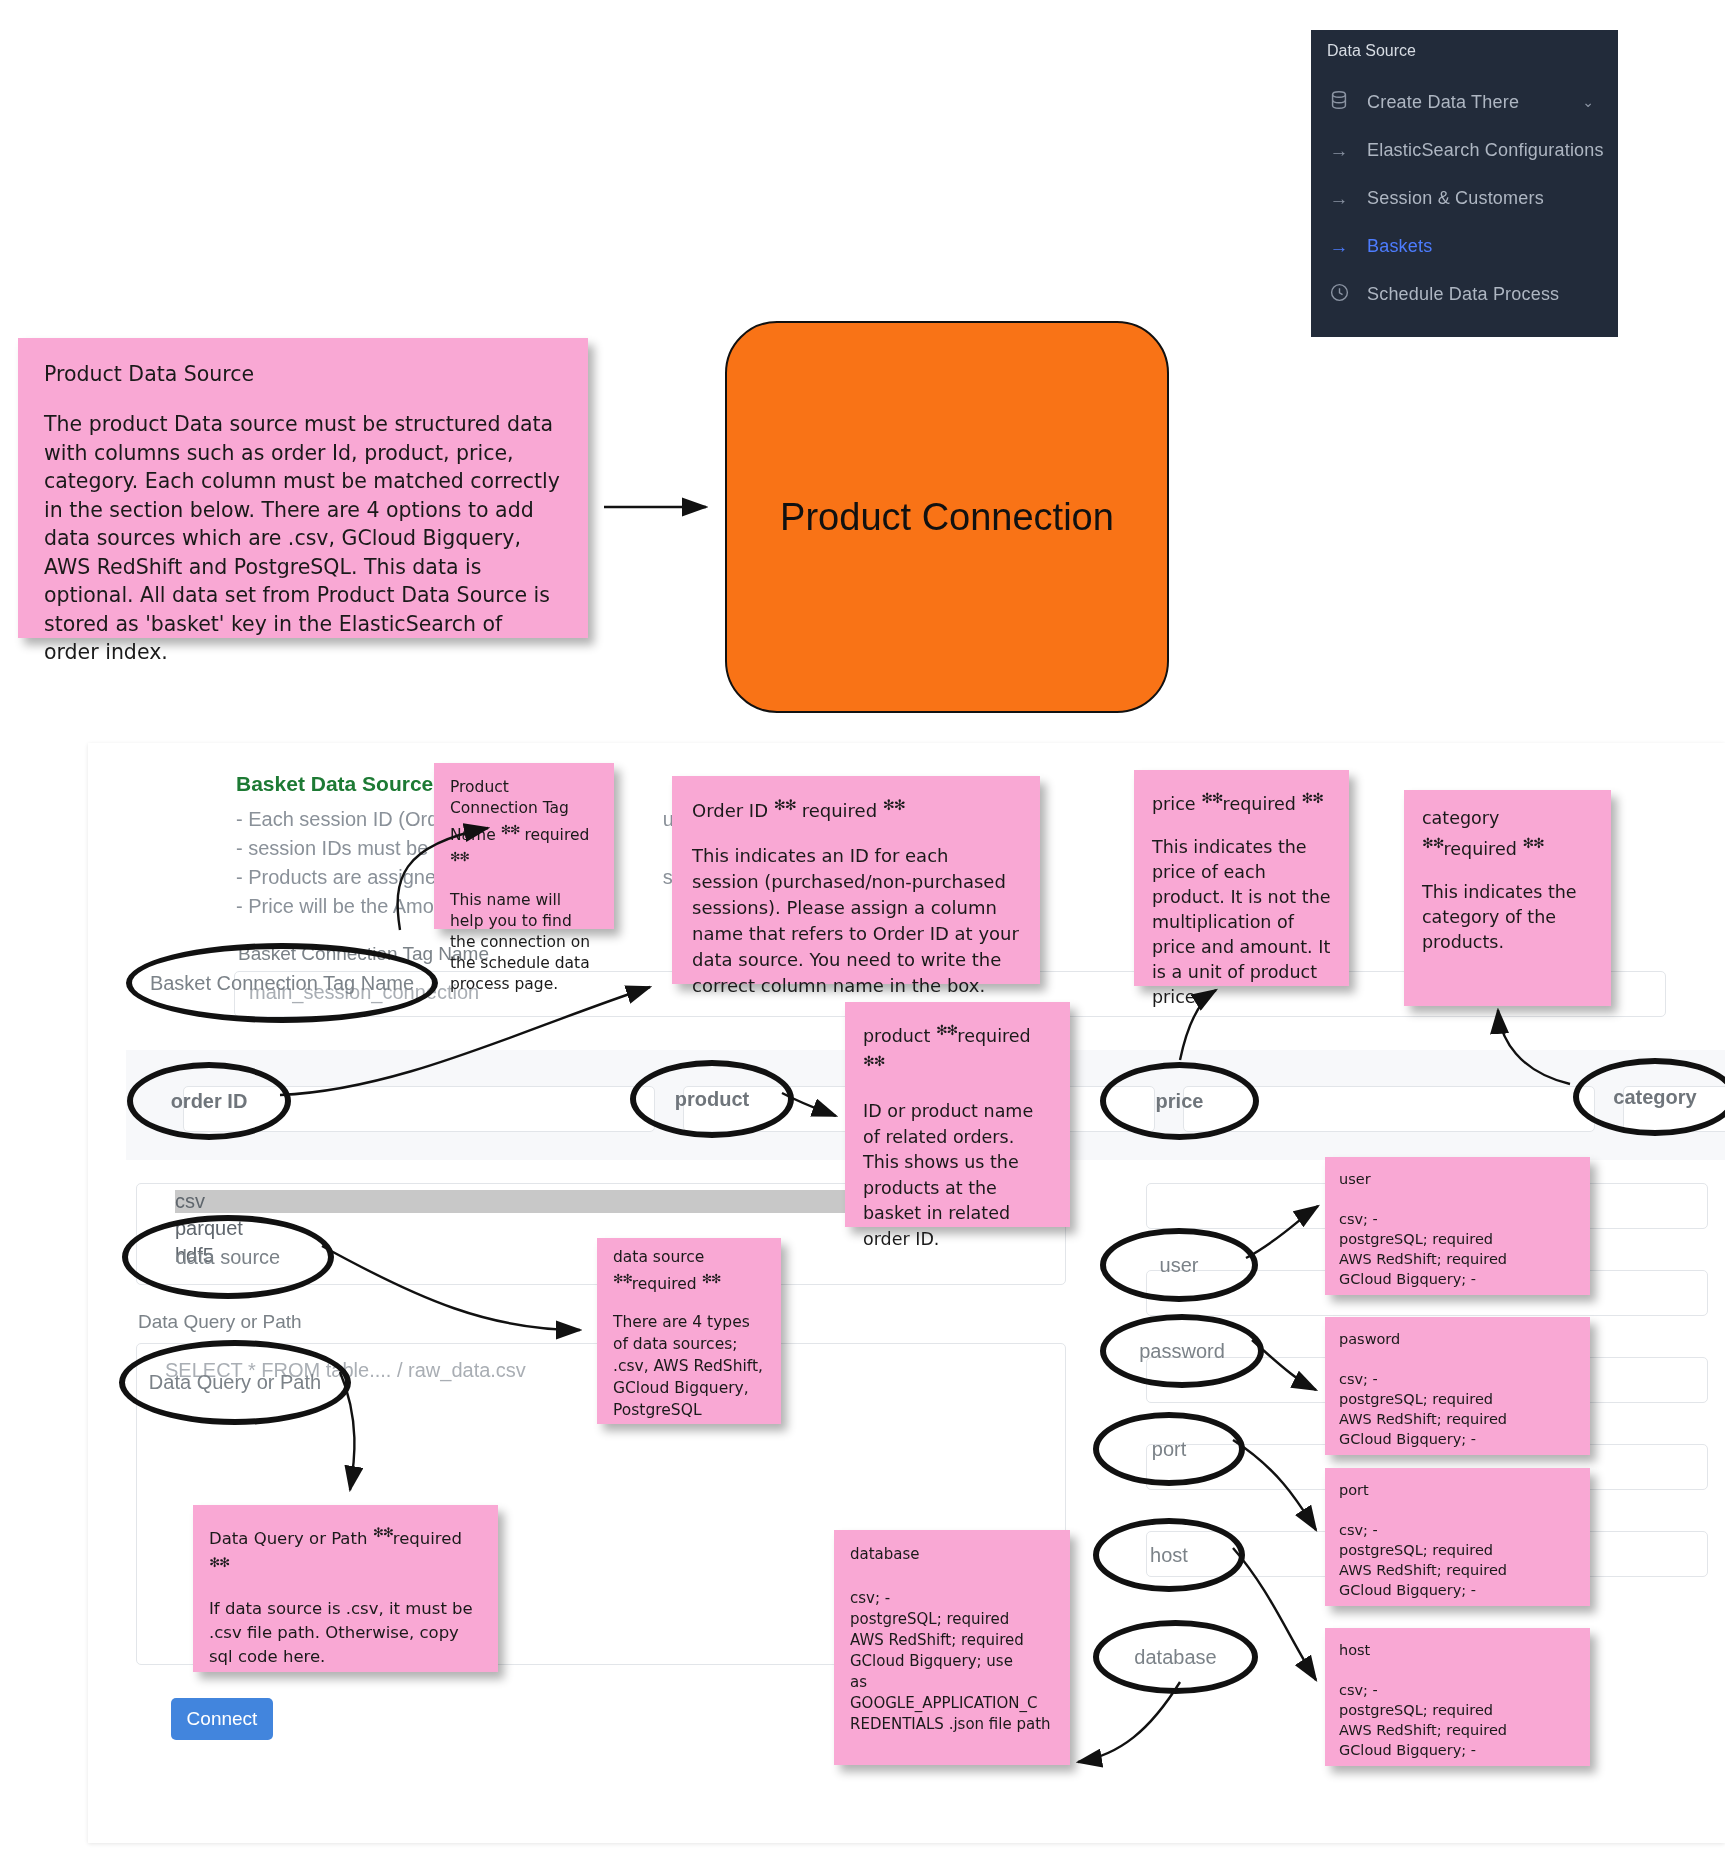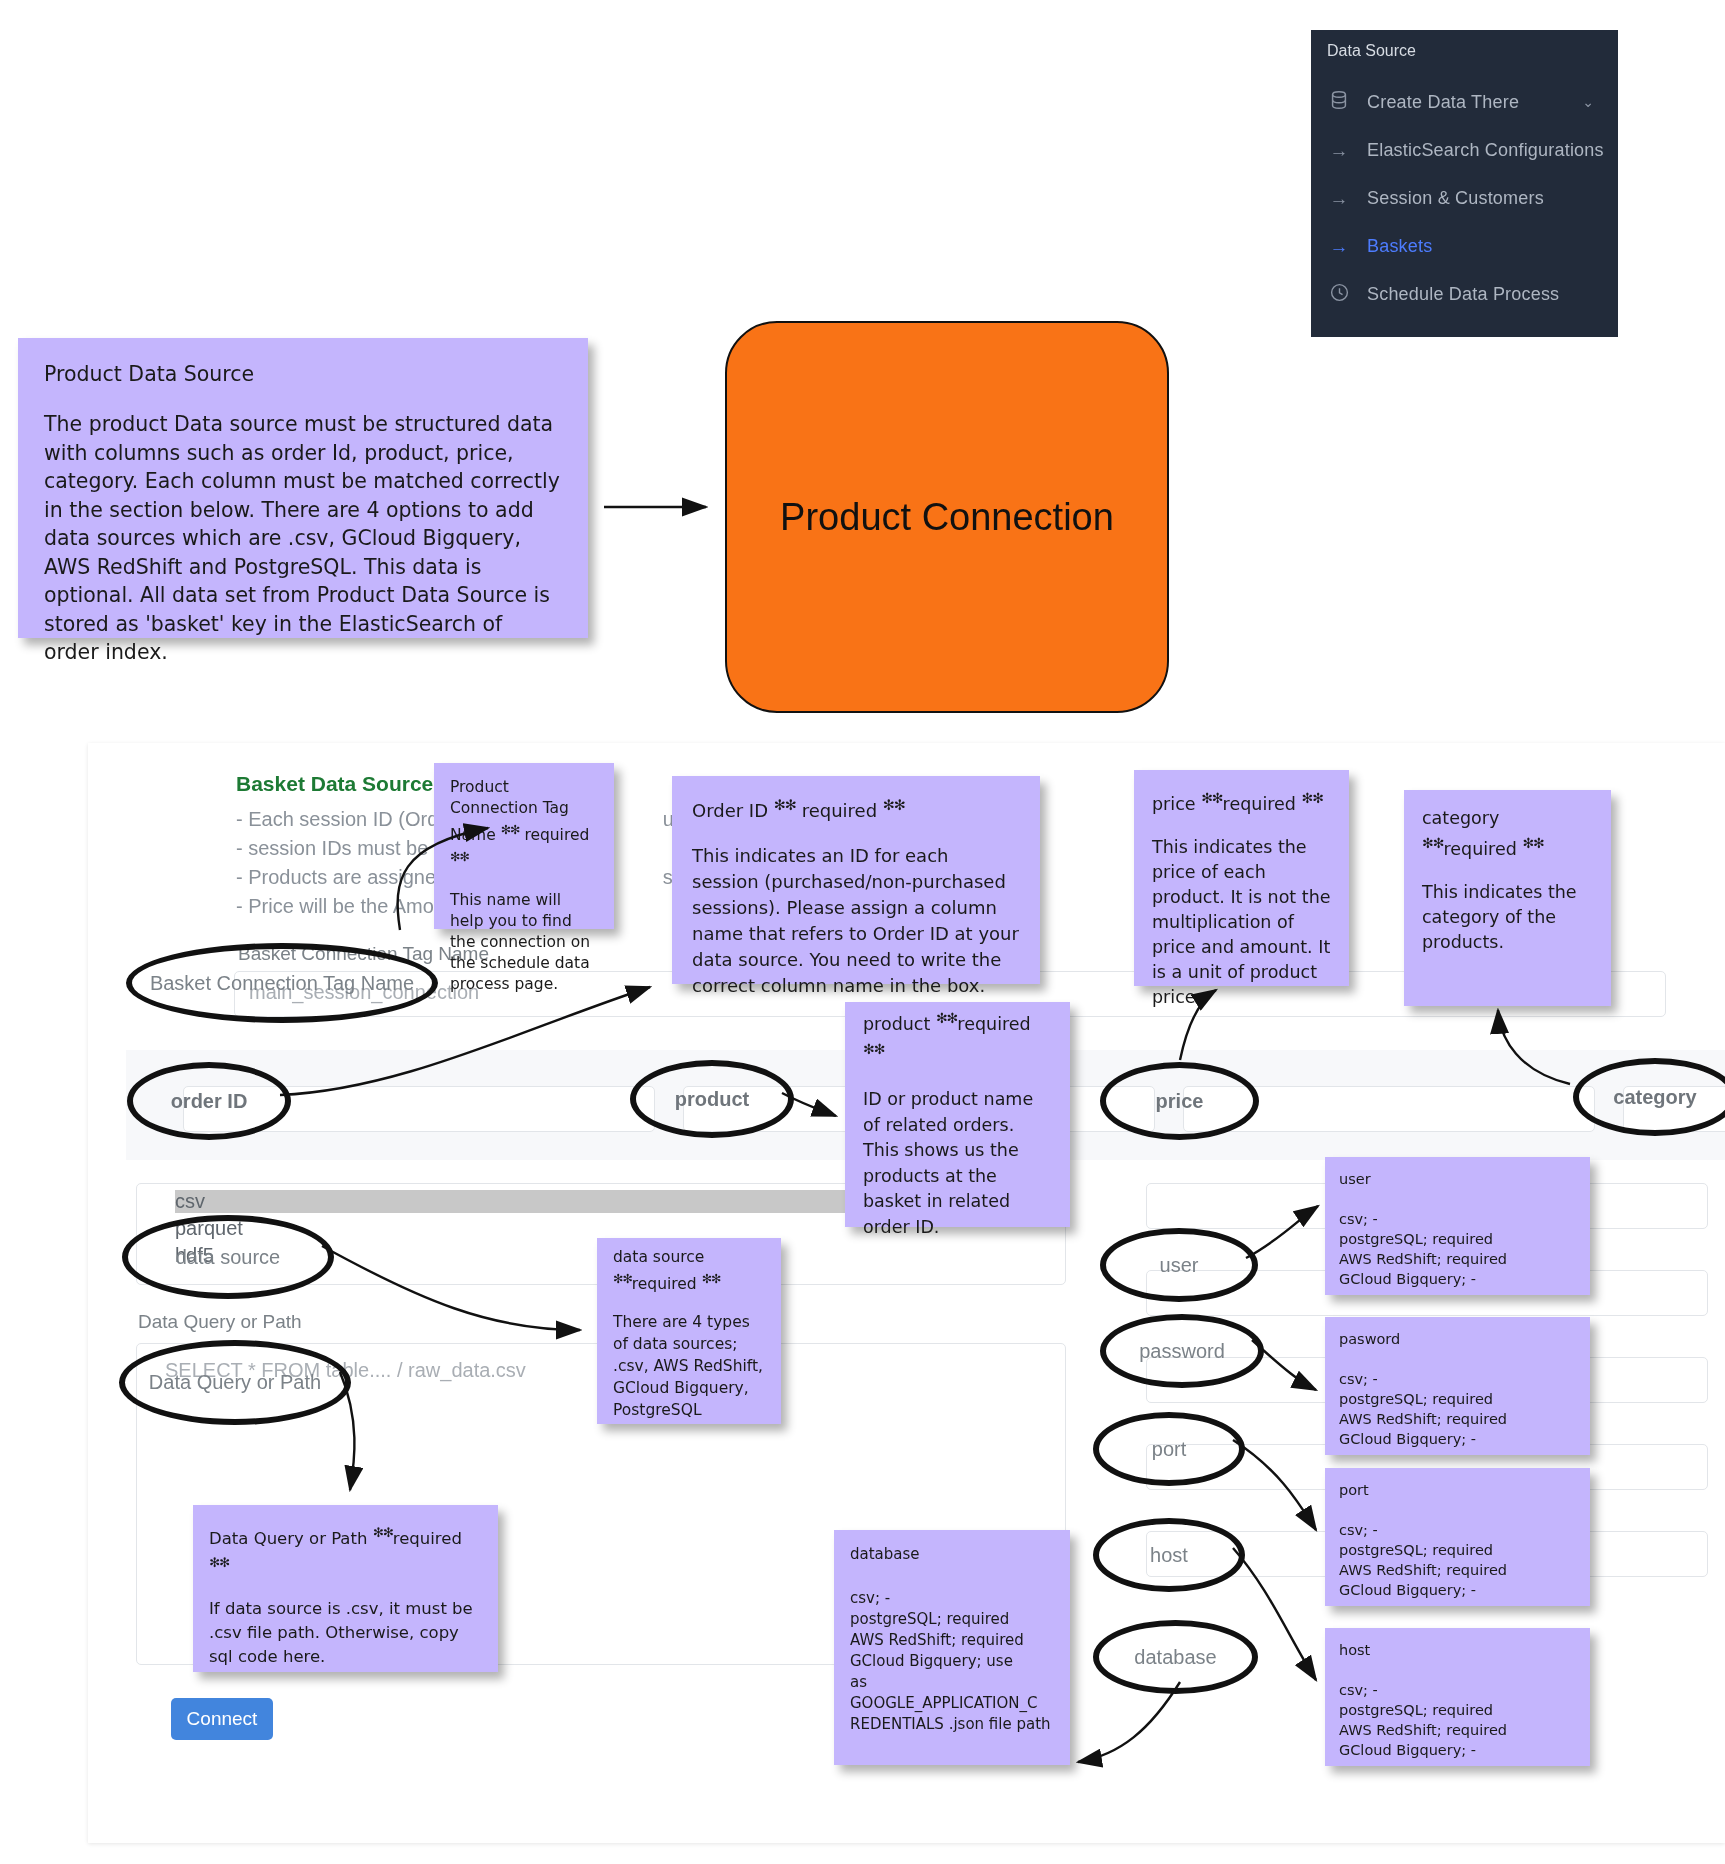--- a/index.html
+++ b/index.html
@@ -12,21 +12,21 @@
   #nav{background:#222b3a;color:#c9cfd8;}
   #nav .nav-title{font-size:16px;color:#d7dce3;font-weight:400;}
   .nav-row{display:flex;align-items:center;height:48px;}
   .nav-ico{width:56px;text-align:center;font-size:22px;color:#8b94a3;line-height:1;}
   .nav-label{font-size:18px;color:#aeb6c2;letter-spacing:.2px;}
   .nav-row.active .nav-label{color:#4d7cfe;}
   .nav-row.active .nav-ico{color:#4d7cfe;}
   .nav-caret{margin-left:auto;margin-right:24px;color:#8b94a3;font-size:14px;}
 
   
-  .note{background:#c4b5fd;box-shadow:6px 7px 9px rgba(0,0,0,.30);
+  .note{background:#f9a8d4;box-shadow:6px 7px 9px rgba(0,0,0,.30);
         font-family:"DejaVu Sans",sans-serif;color:#1a1a1a;box-sizing:border-box;}
   .note .nt{display:block;}
   .note .ntitle{margin-bottom:1.05em;}
   .note .req{font-size:.8em;vertical-align:super;letter-spacing:-1px;}
 
   .rrect{border:2.5px solid #111;border-radius:52px;background:#f97316;
          display:flex;align-items:center;justify-content:center;}
   .rrect span{font-size:38px;color:#111;}
 
   
@@ -166,21 +166,21 @@
 <div class="abs note" style="left:1134px;top:770px;width:215px;height:216px;padding:16px 18px;font-size:17.5px;line-height:25px;">
   <span class="nt ntitle"><span>price</span> <span class="req">✻✻</span><span>required</span> <span class="req">✻✻</span></span>
   <span class="nt">This indicates the price of each product. It is not the multiplication of price and amount. It is a unit of product price.</span>
 </div>
 
 <div class="abs note" style="left:1404px;top:790px;width:207px;height:216px;padding:16px 18px;font-size:17.5px;line-height:25px;">
   <span class="nt ntitle"><span>category</span> <span class="req">✻✻</span><span>required</span> <span class="req">✻✻</span></span>
   <span class="nt">This indicates the category of the products.</span>
 </div>
 
-<div class="abs note" style="left:845px;top:1002px;width:225px;height:225px;padding:4px 18px;font-size:17.5px;line-height:25.5px;">
+<div class="abs note" style="left:845px;top:1002px;width:225px;height:225px;padding:16px 18px;font-size:17.5px;line-height:25.5px;">
   <span class="nt ntitle"><span>product</span> <span class="req">✻✻</span><span>required</span> <span class="req">✻✻</span></span>
   <span class="nt">ID or product name of related orders. This shows us the products at the basket in related order ID.</span>
 </div>
 
 <div class="abs note" style="left:597px;top:1238px;width:184px;height:186px;padding:8px 16px;font-size:15.5px;line-height:22px;">
   <span class="nt ntitle"><span>data source</span> <span class="req">✻✻</span><span>required</span> <span class="req">✻✻</span></span>
   <span class="nt">There are 4 types of data sources; .csv, AWS RedShift, GCloud Bigquery, PostgreSQL</span>
 </div>
 
 <div class="abs note" style="left:193px;top:1505px;width:305px;height:167px;padding:16px 16px;font-size:16.5px;line-height:24px;">

